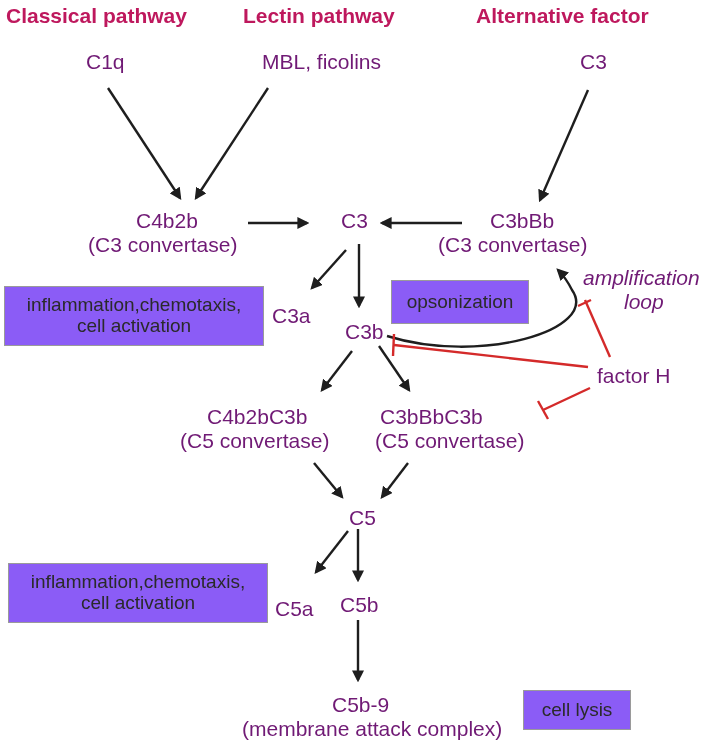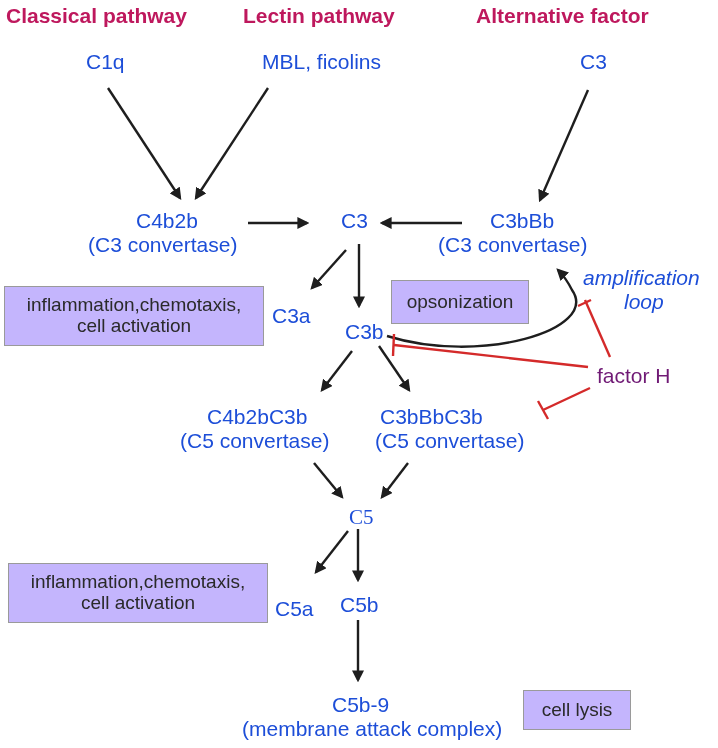--- a/index.html
+++ b/index.html
@@ -1,21 +1,21 @@
 <!DOCTYPE html>
 <html><head>
 <meta charset="utf-8">
 <style>
   html, body { margin: 0; padding: 0; background: #ffffff; }
   body { width: 718px; height: 748px; position: relative; overflow: hidden;
          font-family: "Liberation Sans", sans-serif; color: #222; }
   .t { position: absolute; white-space: nowrap; text-align: center; line-height: 1.12; }
   .hdr { font-weight: bold; font-size: 21px; top: 4px; color: #be185d; }
-  .node { font-size: 21px; color: #1d4ed8; }
-  .box { position: absolute; background: #c4b5fd; border: 1px solid #9a9a9a;
+  .node { font-size: 21px; color: #701a75; }
+  .box { position: absolute; background: #8b5cf6; border: 1px solid #9a9a9a;
          font-size: 19px; color: #2a2a2a; text-align: center; line-height: 1.1;
          display: flex; flex-direction: column; justify-content: center; align-items: center; }
   .red { color: #701a75; }
   .ital { font-style: italic; }
   svg { position: absolute; left: 0; top: 0; }
 </style>
 </head>
 <body>
 
 <svg width="718" height="748">
@@ -78,21 +78,21 @@
 <div class="t node ital" style="left:583px; top:266px;">amplification</div>
 <div class="t node ital" style="left:624px; top:290px;">loop</div>
 
 <div class="t node red" style="left:597px; top:364px;">factor H</div>
 
 <div class="t node" style="left:207px; top:405px;">C4b2bC3b</div>
 <div class="t node" style="left:180px; top:429px;">(C5 convertase)</div>
 <div class="t node" style="left:380px; top:405px;">C3bBbC3b</div>
 <div class="t node" style="left:375px; top:429px;">(C5 convertase)</div>
 
-<div class="t node" style="left:349px; top:506px;font-family:Liberation Serif, serif;">C5</div>
+<div class="t node" style="left:349px; top:506px;">C5</div>
 
 <div class="box" style="left:8px; top:563px; width:258px; height:58px;">
   <span>inflammation,chemotaxis,</span>
   <span>cell activation</span>
 </div>
 <div class="t node" style="left:275px; top:555px;margin-top:42px;">C5a</div>
 <div class="t node" style="left:340px; top:593px;">C5b</div>
 
 <div class="t node" style="left:332px; top:693px;">C5b-9</div>
 <div class="t node" style="left:242px; top:717px;">(membrane attack complex)</div>

